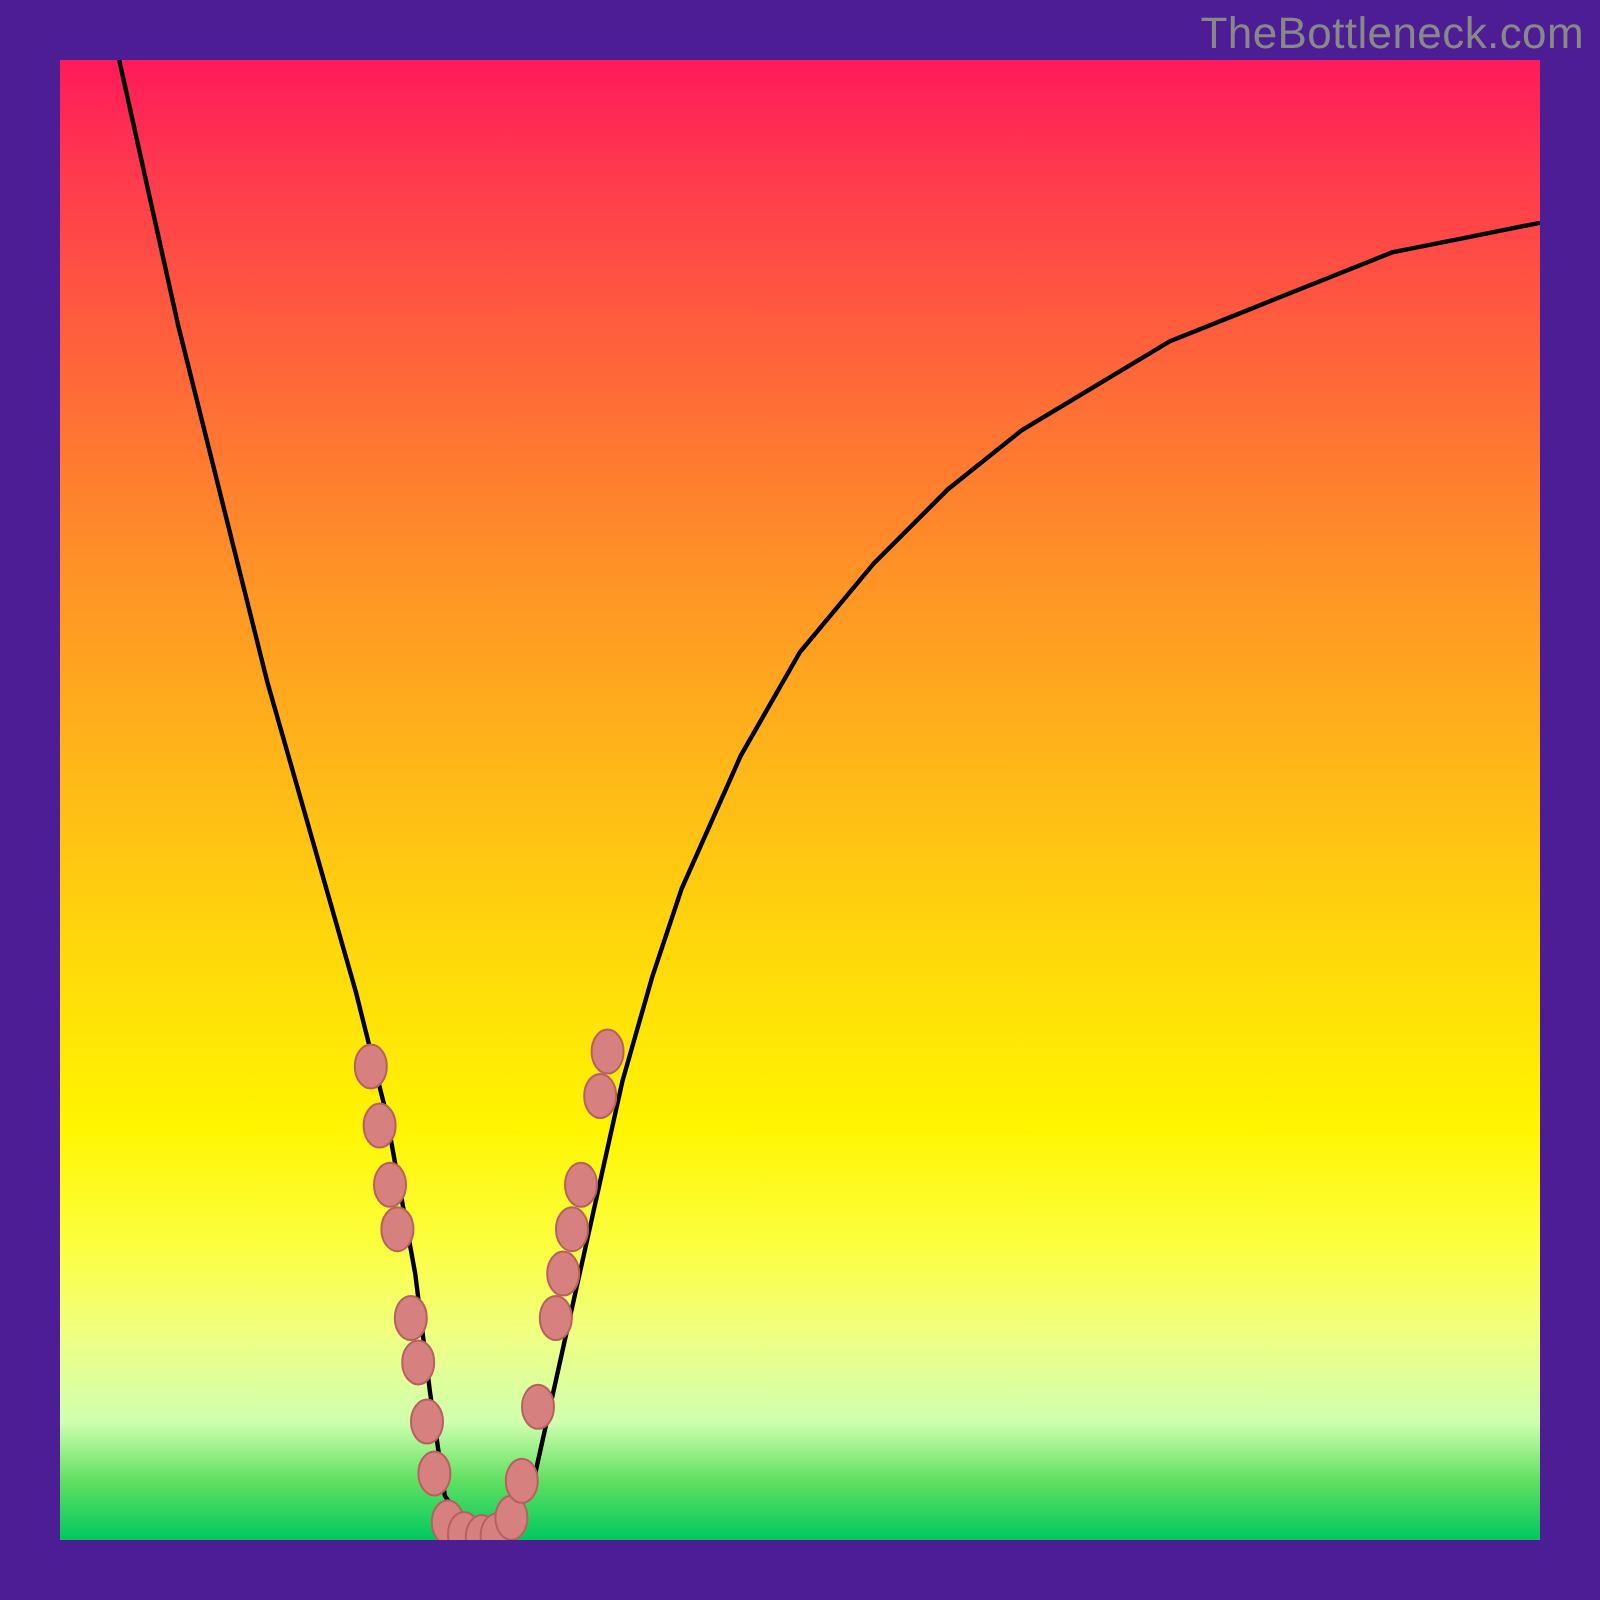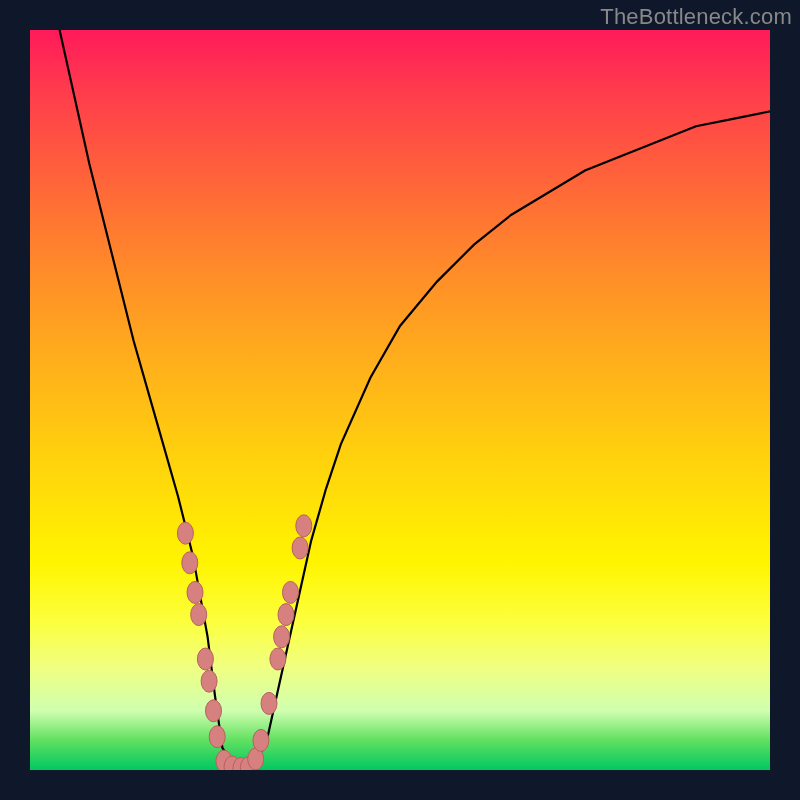--- a/index.html
+++ b/index.html
@@ -8,21 +8,21 @@
     width: 800px;
     height: 800px;
     overflow: hidden;
     background: #000;
     font-family: Arial, Helvetica, sans-serif;
   }
   .chart-wrap {
     position: relative;
     width: 800px;
     height: 800px;
-    background: #0f172a;
+    background: #4c1d95;
   }
   .plot-area {
     position: absolute;
     left: 30px;
     top: 30px;
     width: 740px;
     height: 740px;
     background: linear-gradient(
       to bottom,
       #ff1a5a 0%,

